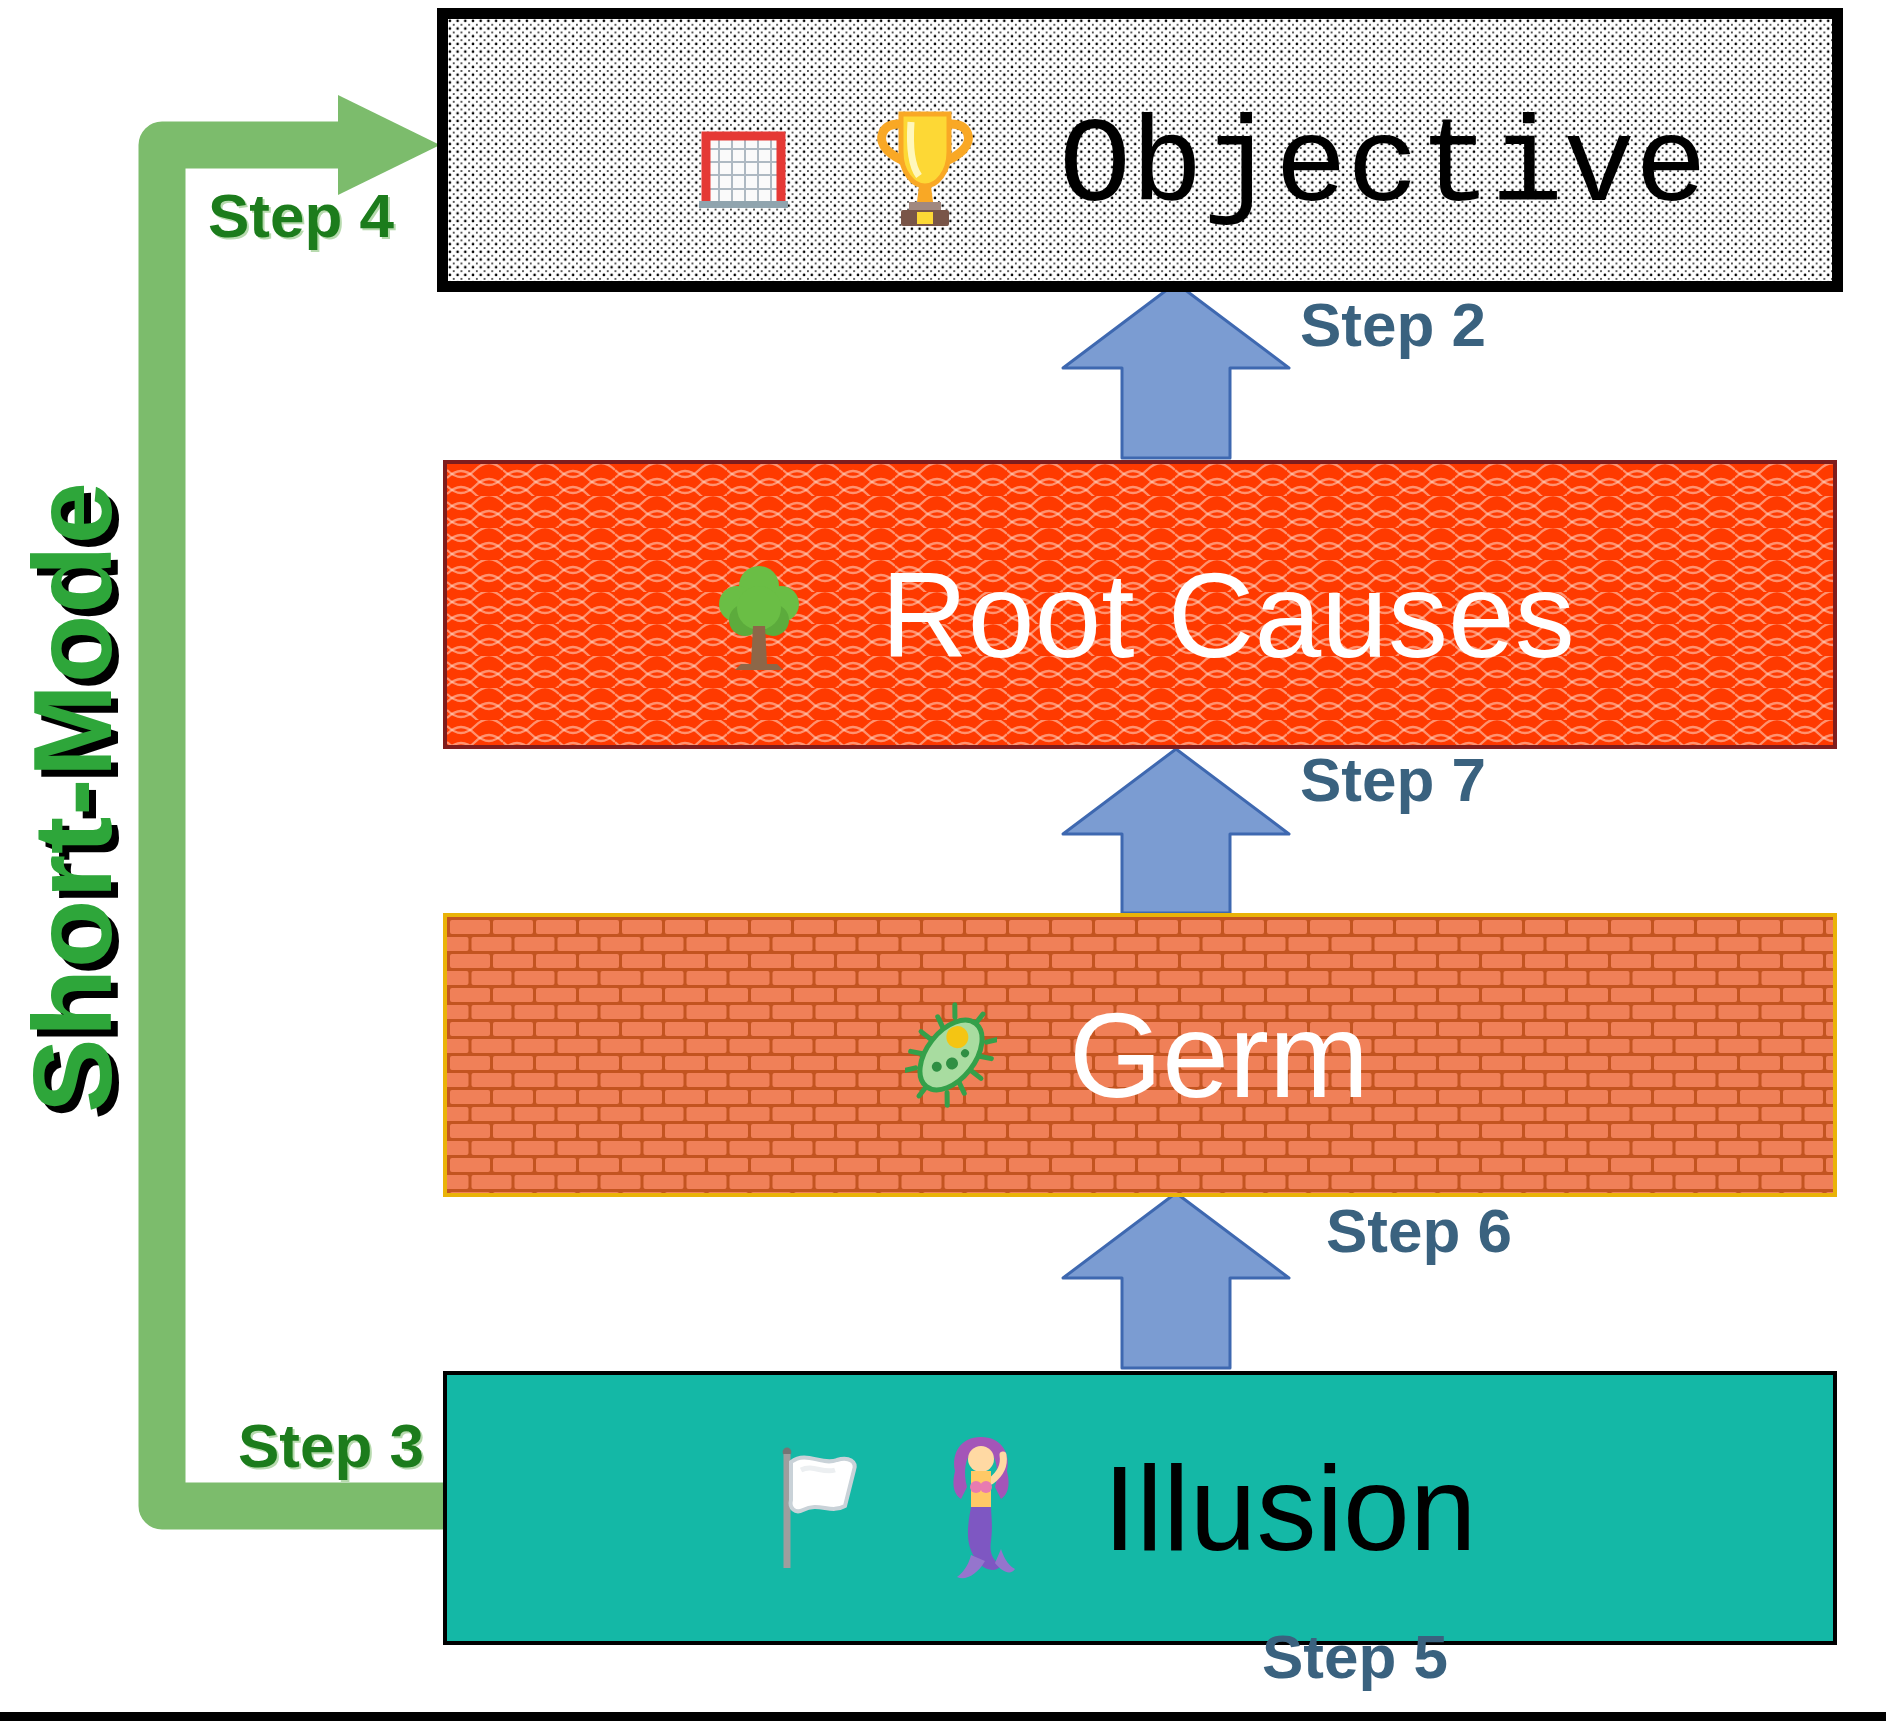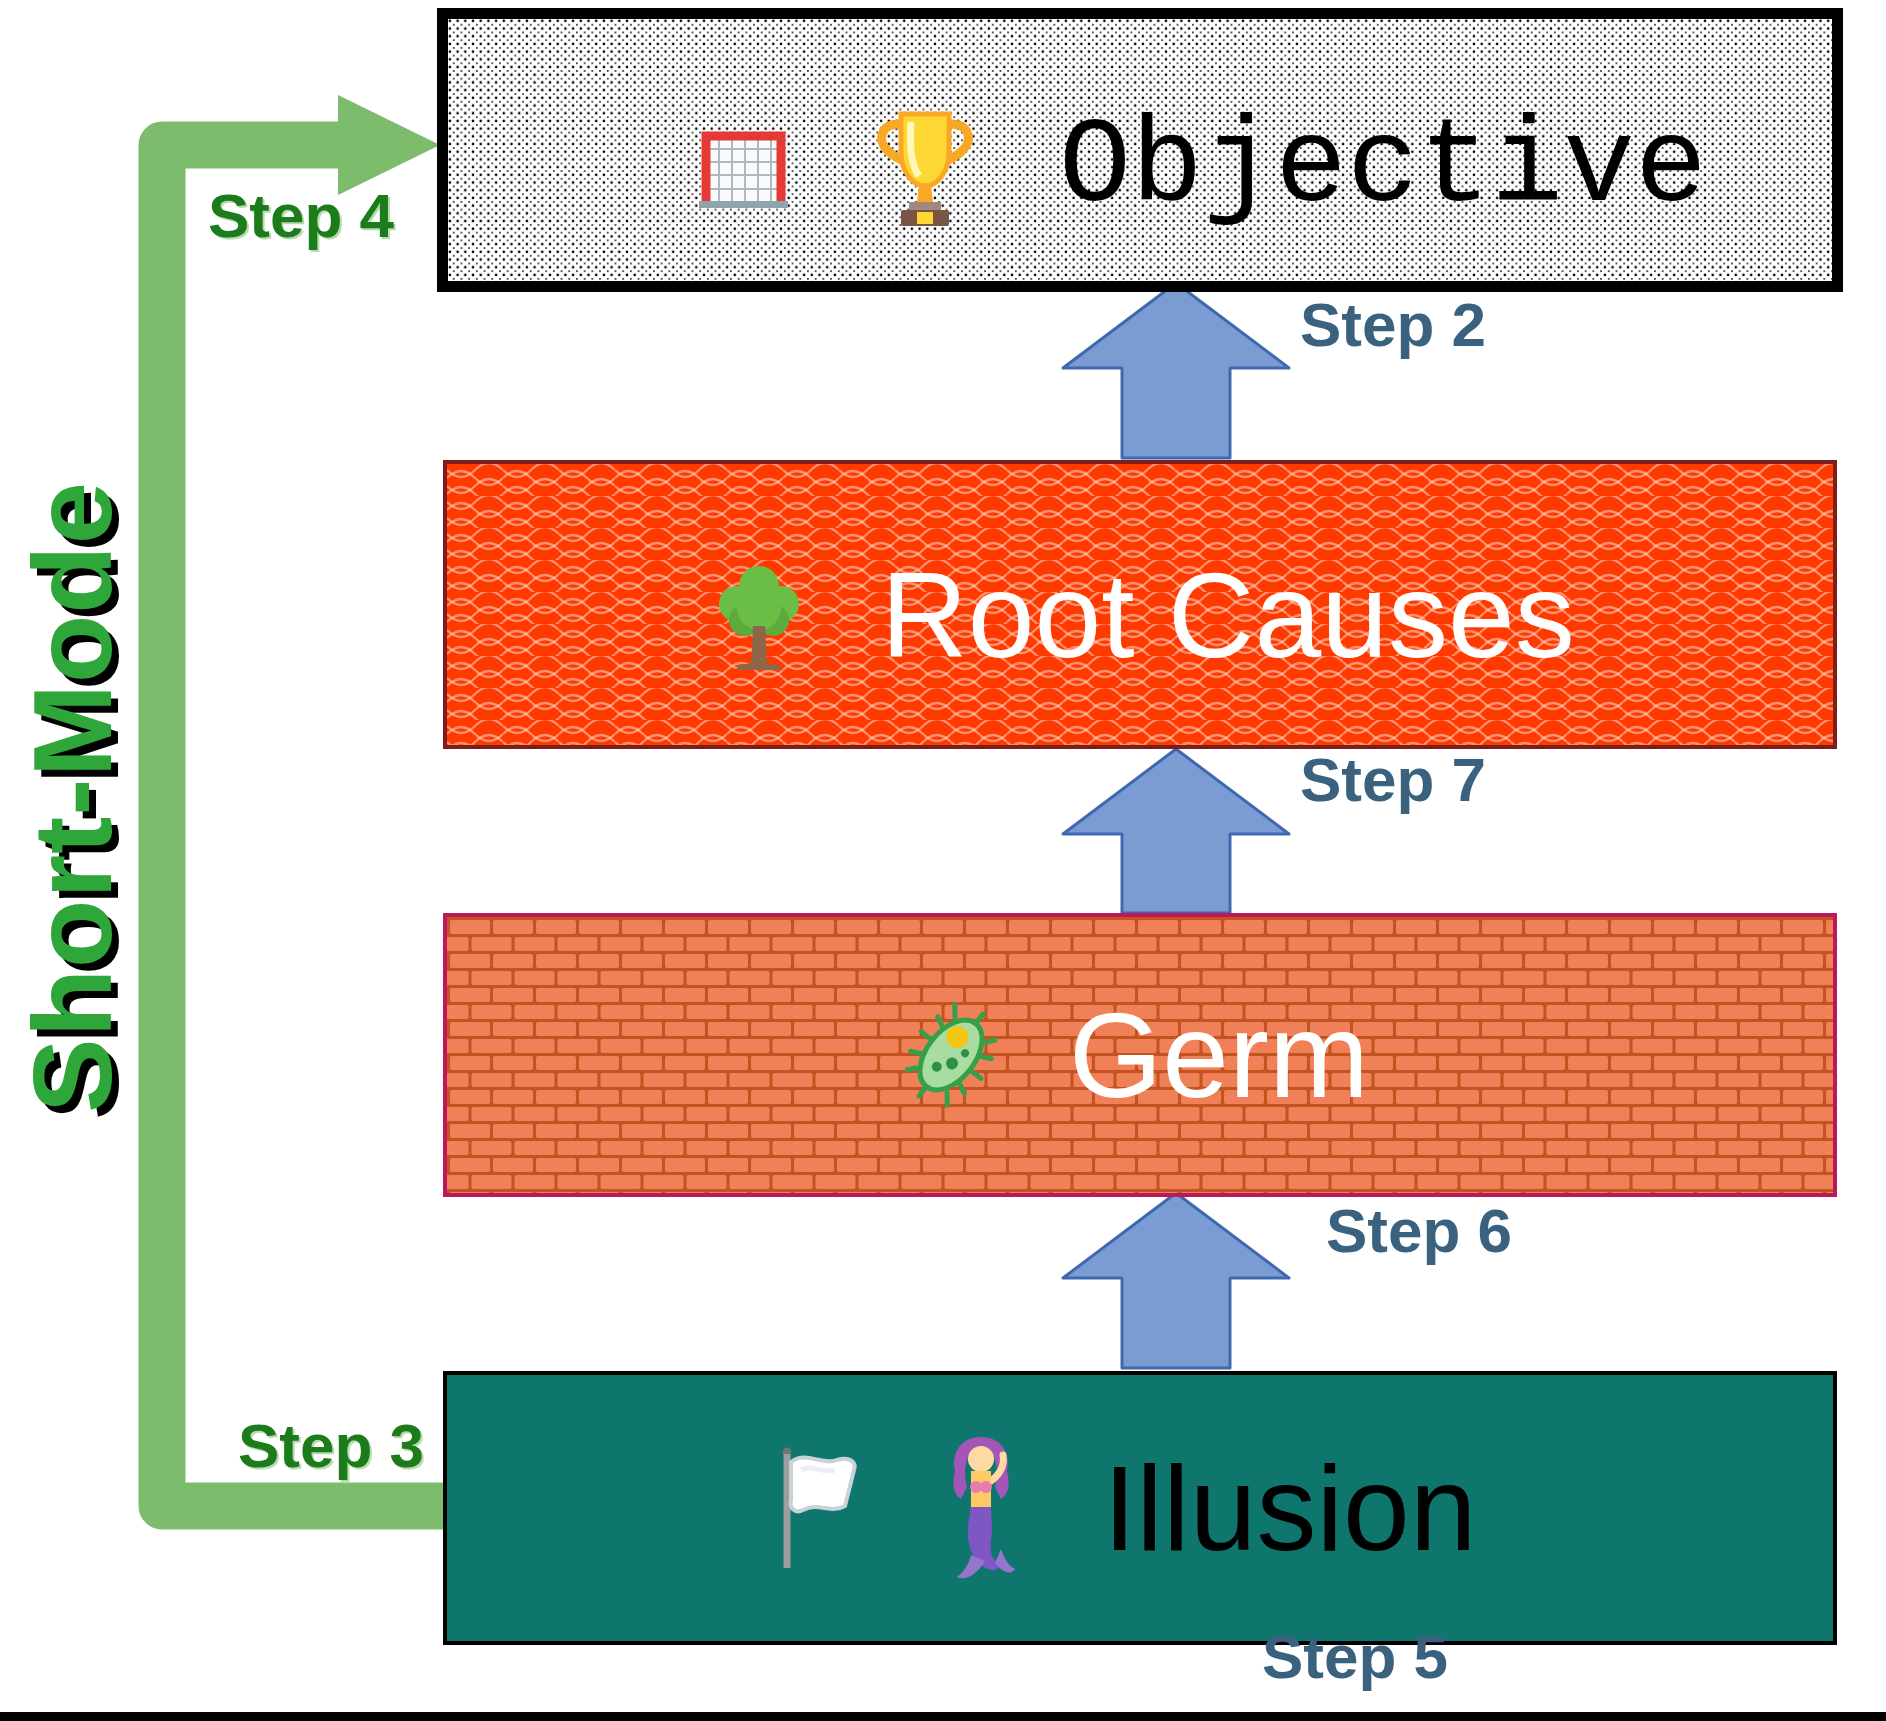--- a/index.html
+++ b/index.html
@@ -14,25 +14,25 @@
   .box-title{font-size:120px;line-height:1;white-space:nowrap;}
 
   .box-objective{left:437px;top:8px;width:1406px;height:284px;border:11px solid #000;}
   .box-objective .box-content{padding-left:248px;padding-top:18px;gap:84px;font-family:Liberation Mono, monospace;}
   .box-objective .box-title{color:#000000;}
 
   .box-root-causes{left:443px;top:460px;width:1394px;height:289px;border:4px solid #7f1d1d;}
   .box-root-causes .box-content{padding-left:268px;padding-top:10px;gap:78px;}
   .box-root-causes .box-title{color:#ffffff;}
 
-  .box-germ{left:443px;top:913px;width:1394px;height:284px;border:4px solid #be185d;}
+  .box-germ{left:443px;top:913px;width:1394px;height:284px;border:4px solid #eab308;}
   .box-germ .box-content{padding-left:458px;gap:72px;}
   .box-germ .box-title{color:#ffffff;}
 
-  .box-illusion{left:443px;top:1371px;width:1394px;height:274px;border:4px solid #000;background:#0f766e;}
+  .box-illusion{left:443px;top:1371px;width:1394px;height:274px;border:4px solid #000;background:#14b8a6;}
   .box-illusion .box-content{padding-left:320px;gap:78px;}
   .box-illusion .box-title{color:#000000;}
 
   .step-label{
     position:absolute;z-index:3;font-size:62px;line-height:1.08;color:#3A627F;white-space:nowrap;font-weight:bold;
   }
   .step-label.green{color:#1C7C1C;text-shadow:2px 2px 0 rgba(124,188,108,.55);}
   .lbl-step8{left:1300px;top:292px;}
   .lbl-step7{left:1300px;top:747px;}
   .lbl-step6{left:1326px;top:1198px;}

